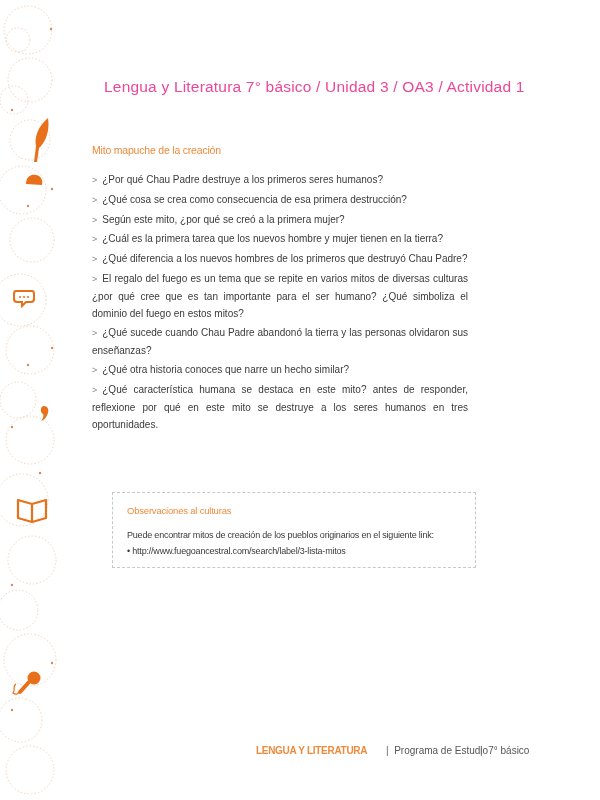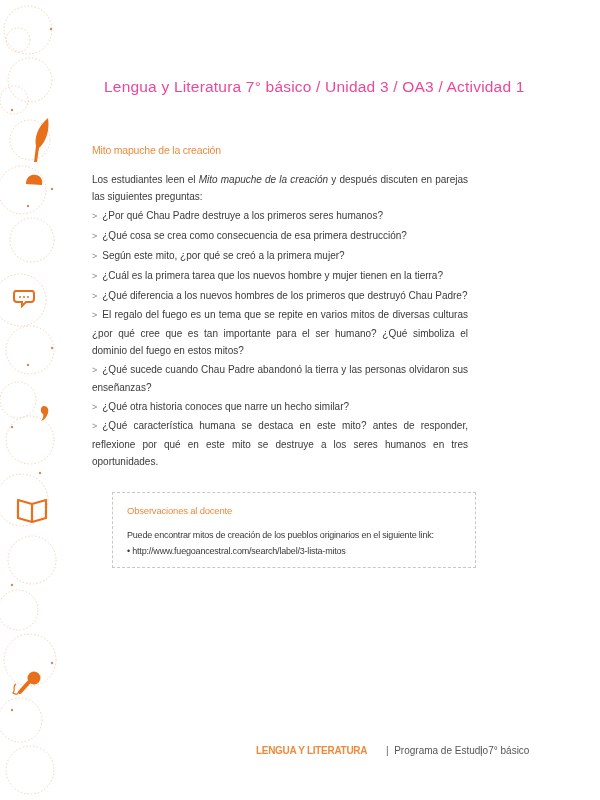--- a/index.html
+++ b/index.html
@@ -82,34 +82,33 @@
   <circle cx="24" cy="8" r="6.5" fill="#e8701a"></circle>
   <path d="M19 12 L10 22" stroke="#e8701a" stroke-width="4" stroke-linecap="round"></path>
   <path d="M6 14 C2 16 6 20 3 23 C6 25 9 24 8 22" fill="none" stroke="#e8701a" stroke-width="1.2"></path>
 </svg>
 
 <div class="title">Lengua y Literatura 7° básico / Unidad 3 / OA3 / Actividad 1</div>
 
 <div class="section-head">Mito mapuche de la creación</div>
 
 <div class="content">
-  <p class="intro"><span>Los estudiantes leen el </span><em>Mito mapuche de la creación</em><span> y después discuten en parejas las siguientes preguntas:</span></p>
   <p class="q"><span class="bullet">&gt;</span><span>¿Por qué Chau Padre destruye a los primeros seres humanos?</span></p>
   <p class="q"><span class="bullet">&gt;</span><span>¿Qué cosa se crea como consecuencia de esa primera destrucción?</span></p>
   <p class="q"><span class="bullet">&gt;</span><span>Según este mito, ¿por qué se creó a la primera mujer?</span></p>
   <p class="q"><span class="bullet">&gt;</span><span>¿Cuál es la primera tarea que los nuevos hombre y mujer tienen en la tierra?</span></p>
   <p class="q"><span class="bullet">&gt;</span><span>¿Qué diferencia a los nuevos hombres de los primeros que destruyó Chau Padre?</span></p>
   <p class="q"><span class="bullet">&gt;</span><span>El regalo del fuego es un tema que se repite en varios mitos de diversas culturas ¿por qué cree que es tan importante para el ser humano? ¿Qué simboliza el dominio del fuego en estos mitos?</span></p>
   <p class="q"><span class="bullet">&gt;</span><span>¿Qué sucede cuando Chau Padre abandonó la tierra y las personas olvidaron sus enseñanzas?</span></p>
   <p class="q"><span class="bullet">&gt;</span><span>¿Qué otra historia conoces que narre un hecho similar?</span></p>
   <p class="q"><span class="bullet">&gt;</span><span>¿Qué característica humana se destaca en este mito? antes de responder, reflexione por qué en este mito se destruye a los seres humanos en tres oportunidades.</span></p>
 </div>
 
 <div class="note">
-  <div class="note-title">Observaciones al docente</div>
+  <div class="note-title">Observaciones al culturas</div>
   <div class="note-body">
     <div>Puede encontrar mitos de creación de los pueblos originarios en el siguiente link:</div>
     <div>• http://www.fuegoancestral.com/search/label/3-lista-mitos</div>
   </div>
 </div>
 
 <div class="footer footer-brand">LENGUA Y LITERATURA</div>
 <div class="footer footer-prog"><span class="footer-sep">|</span>&nbsp;&nbsp;<span>Programa de Estudio</span></div>
 <div class="footer footer-grade"><span class="footer-sep">|</span>&nbsp;&nbsp;<span>7° básico</span></div>
 

